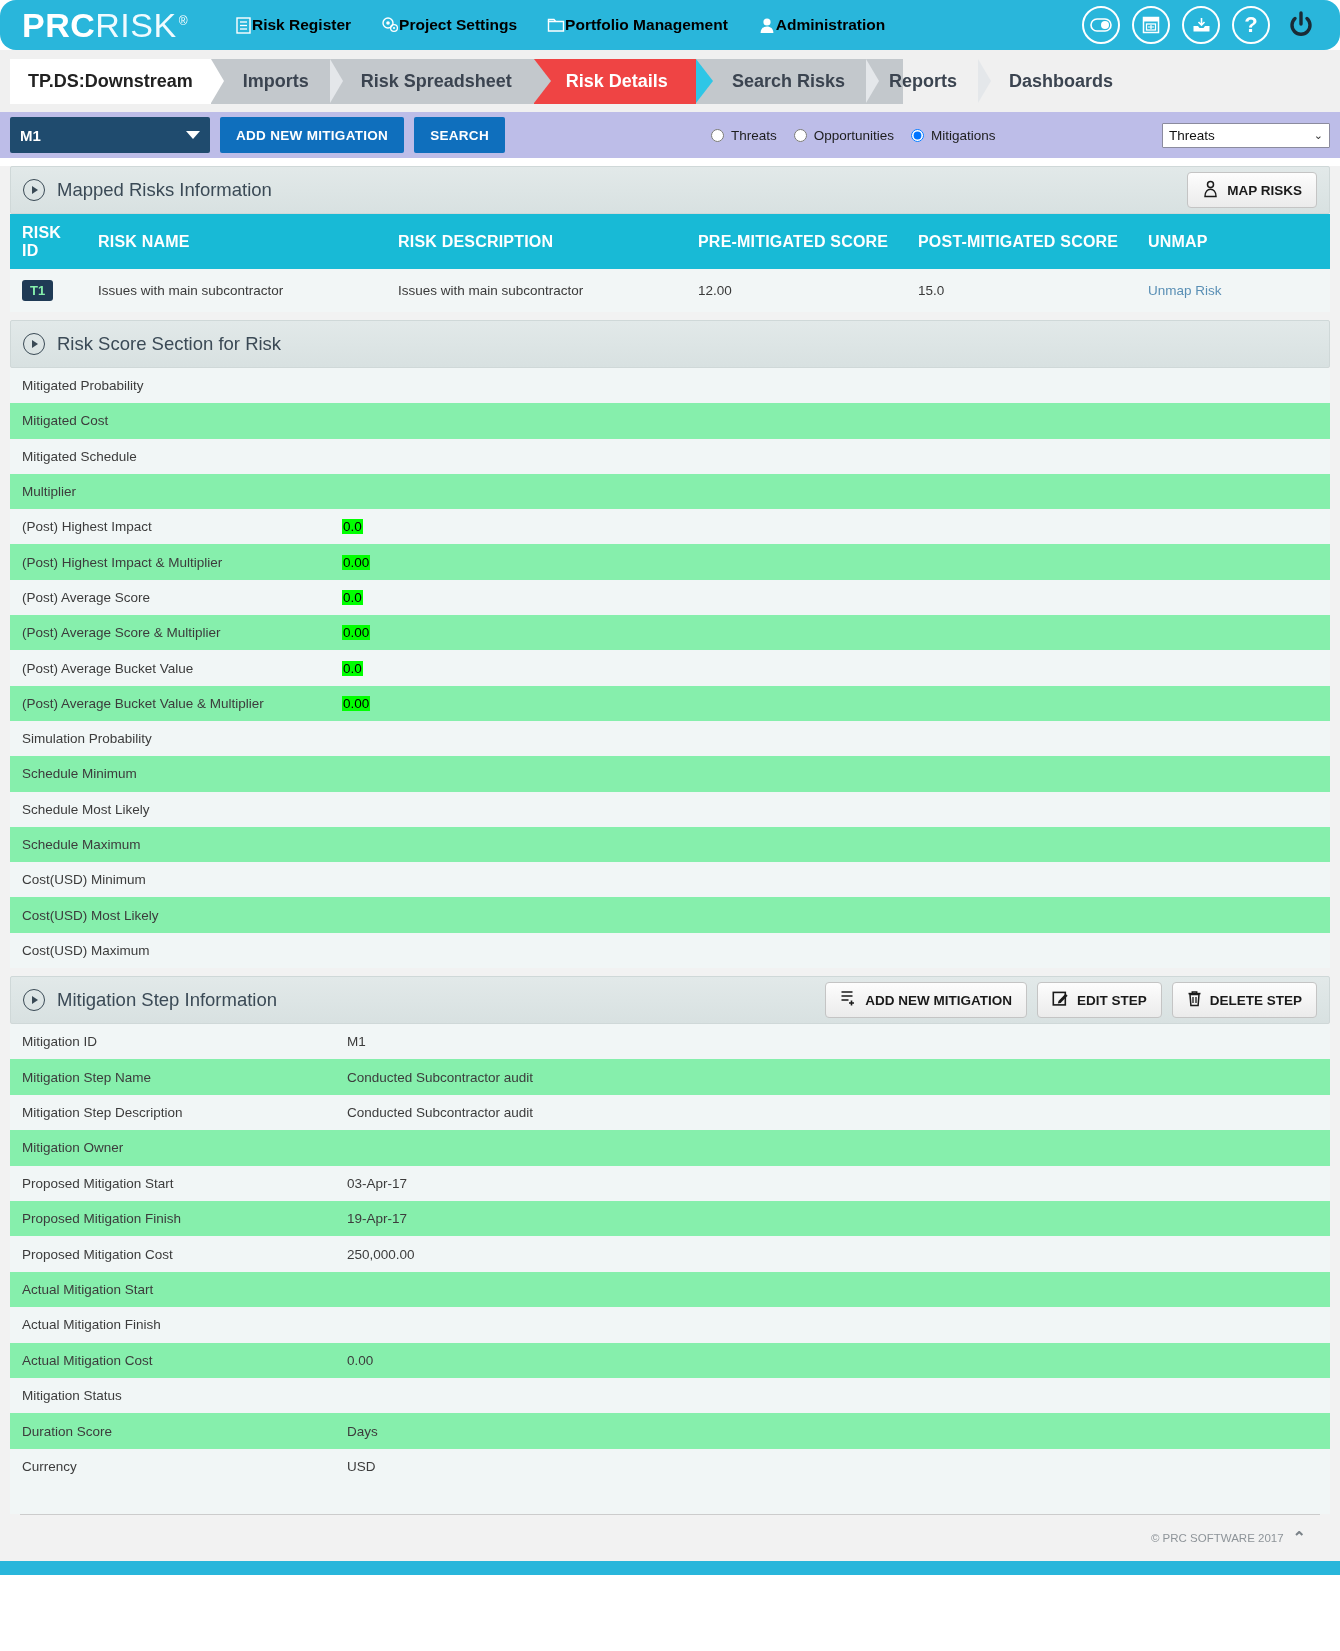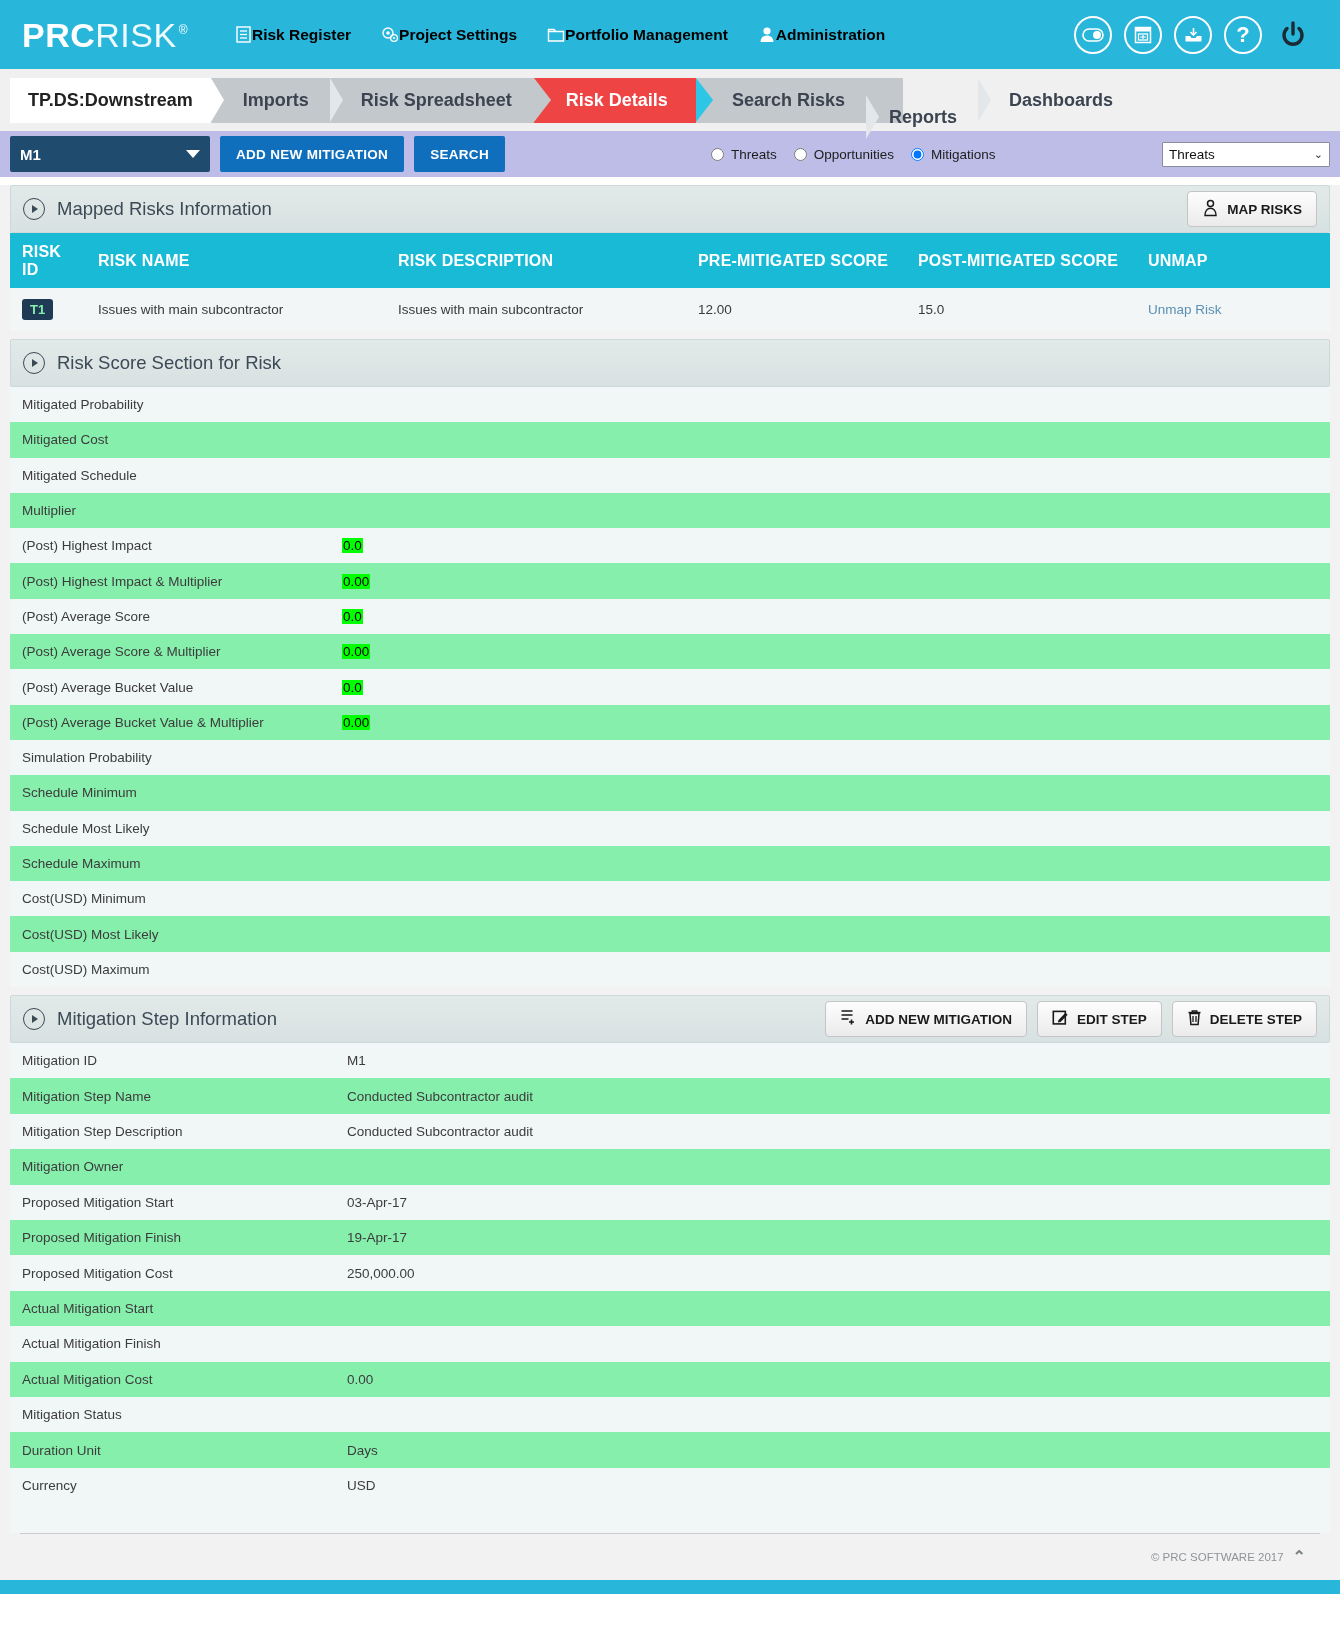--- a/index.html
+++ b/index.html
@@ -6,26 +6,27 @@
   html, body {
     width: 1340px;
     background: #ffffff;
     font-family: "Liberation Sans", sans-serif;
     color: #333;
   }
   body { overflow-x: hidden; }
 
   
   .topnav {
-    height: 69px;
+    height: 50px;
     background: #29b6db;
     display: flex;
     align-items: center;
-    padding: 0 22px 0 22px;
+    padding: 0 14px 0 22px;
     position: relative;
+    border-radius: 16px;
   }
   .brand {
     font-size: 34px;
     font-weight: bold;
     letter-spacing: 0.5px;
     color: #ffffff;
     white-space: nowrap;
     margin-right: 46px;
     position: relative;
     line-height: 1;
@@ -467,21 +468,21 @@
     </div>
     <div class="tab sep" style="padding-left:30px;">
       <span>Risk Spreadsheet</span>
     </div>
     <div class="tab active" style="padding-left:32px;padding-right:28px;">
       <span>Risk Details</span>
     </div>
     <div class="tab" style="padding-left:36px;">
       <span>Search Risks</span>
     </div>
-    <div class="tab sep" style="margin-top:17px;">
+    <div class="tab sep" style="">
       <span>Reports</span>
     </div>
     <div class="tab sep" style="padding-left:30px;">
       <span>Dashboards</span>
     </div>
   </div>
 </div>
 
 <div class="actionbar">
   <div class="mit-select">
@@ -713,21 +714,21 @@
         <div class="dvalue"></div>
       </div>
       <div class="drow even mitrow">
         <div class="dlabel">Actual Mitigation Cost</div>
         <div class="dvalue">0.00</div>
       </div>
       <div class="drow odd mitrow">
         <div class="dlabel">Mitigation Status</div>
       </div>
       <div class="drow even mitrow">
-        <div class="dlabel">Duration Unit</div>
+        <div class="dlabel">Duration Score</div>
         <div class="dvalue">Days</div>
       </div>
       <div class="drow odd mitrow">
         <div class="dlabel">Currency</div>
         <div class="dvalue">USD</div>
       </div>
     </div>
   <div class="spacer-row"></div>
 
   <div class="footer">

